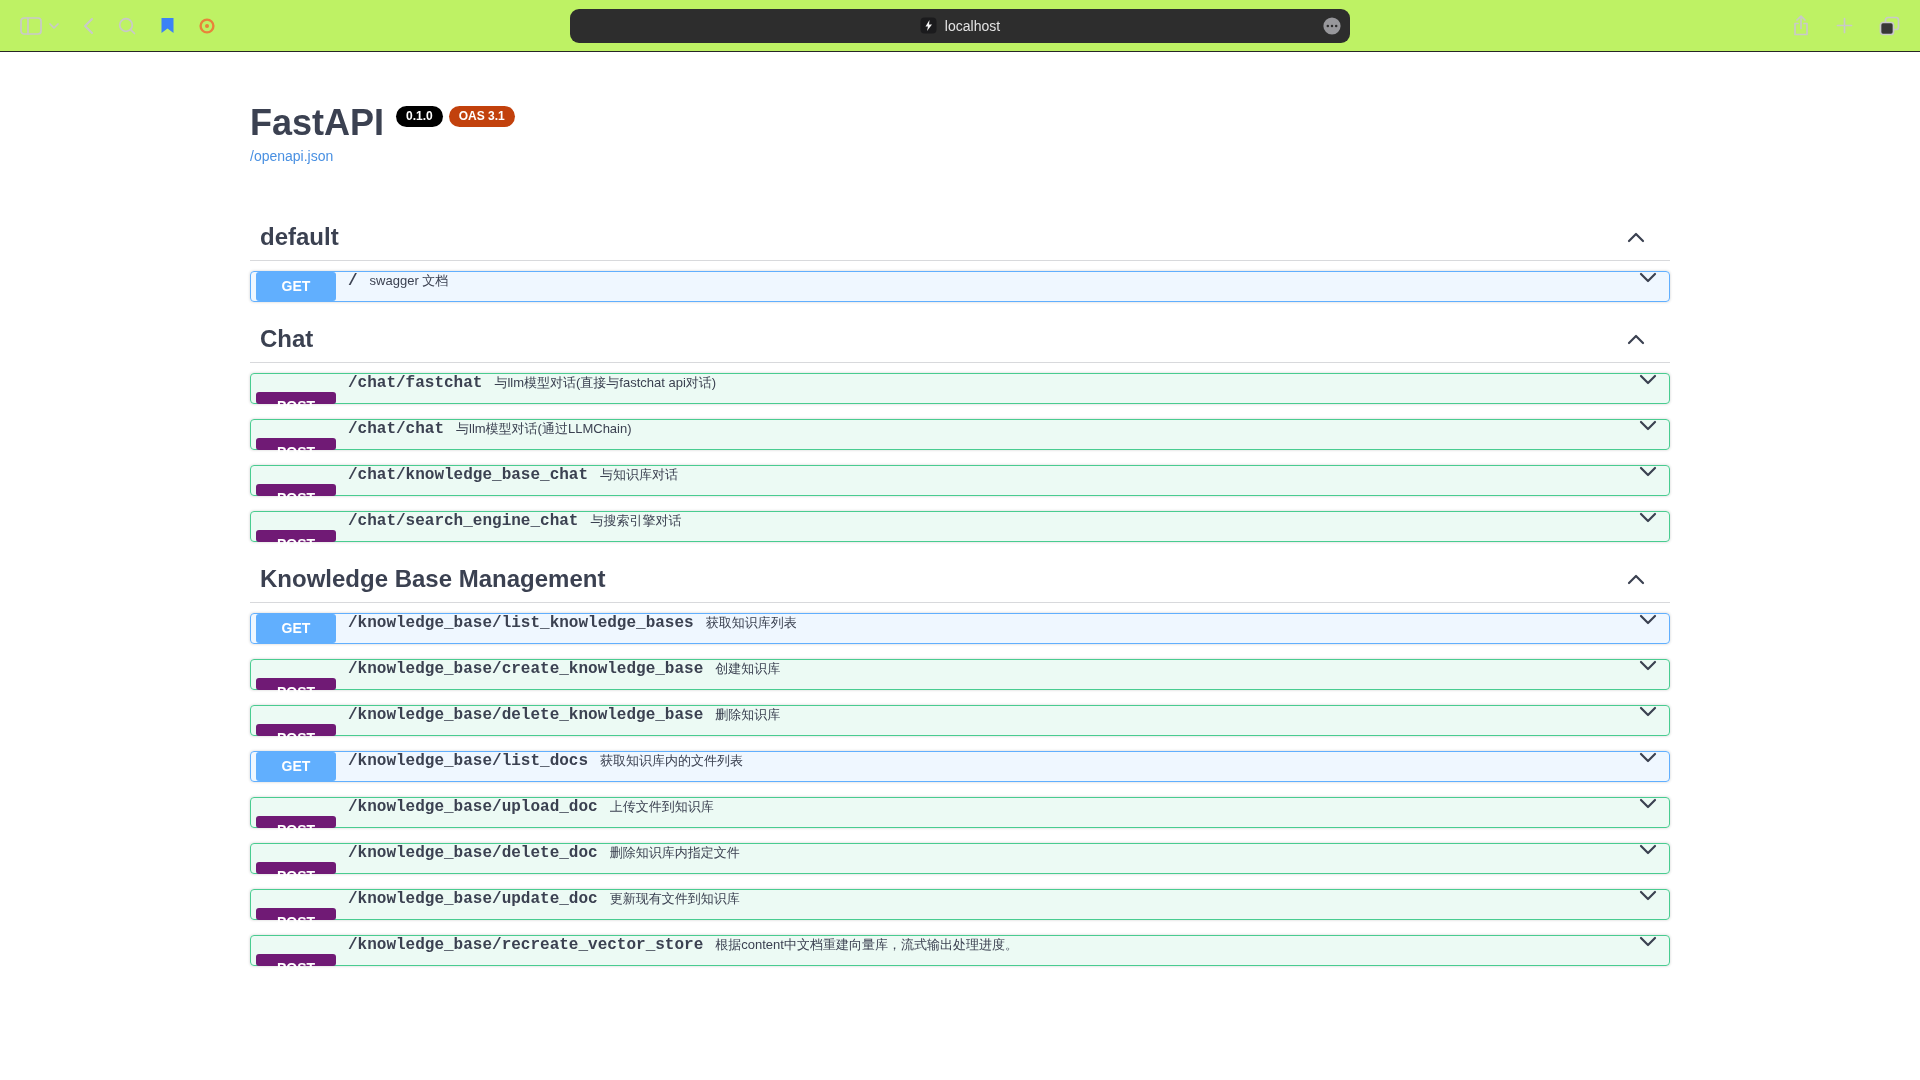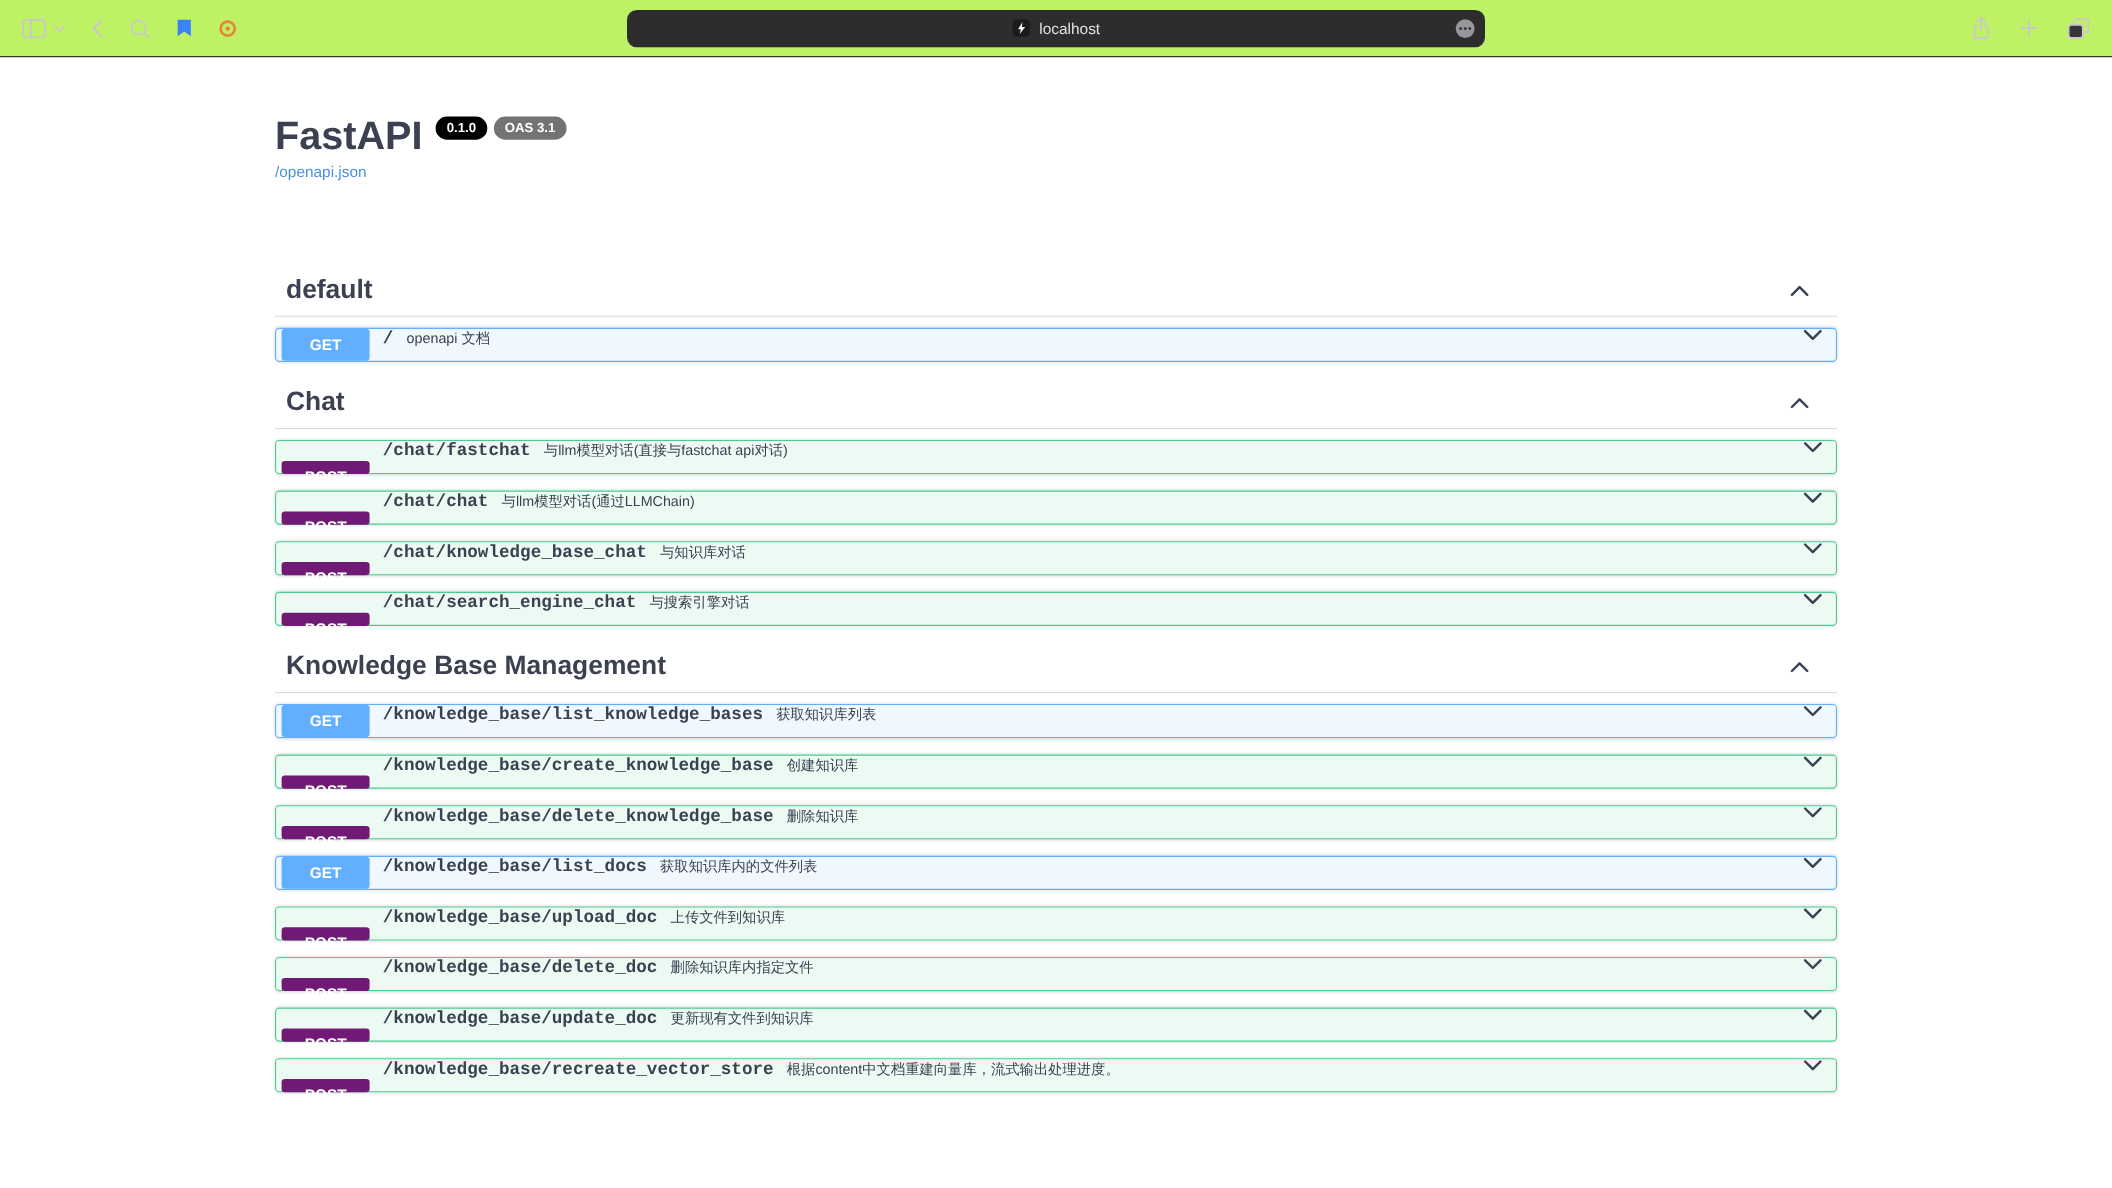--- a/index.html
+++ b/index.html
@@ -24,27 +24,27 @@
     width:780px; height:34px; background:#2d2d2d; border-radius:9px;
     display:flex; align-items:center; justify-content:center; gap:8px;
     color:#e3e3e3; font-size:14px;
   }
   .addr .page-menu { position:absolute; right:8px; top:50%; transform:translateY(-50%); }
 
   
   .page { width:100%; height:1028px; background:#fff; overflow:hidden; }
   .wrapper { max-width:1460px; margin:0 auto; padding:0 20px; }
 
-  .info { margin:49px 0 76px; }
+  .info { margin:49px 0 50px; }
   .title-row { display:flex; align-items:flex-start; }
   .api-title { font-size:36px; font-weight:700; color:#3b4151; line-height:1.2; }
   .badges { display:flex; gap:6px; margin:5px 0 0 12px; }
   .pill { color:#fff; font-size:12px; font-weight:700; padding:3px 10px; border-radius:13px; line-height:1.25; }
   .pill-version { background:#000000; }
-  .pill-oas { background:#737373; }
+  .pill-oas { background:#c2410c; }
   .spec-link { display:inline-block; margin-top:4px; color:#4990e2; font-size:14px; text-decoration:none; cursor:pointer; }
 
   .opblock-tag {
     display:flex; align-items:center; font-size:24px; font-weight:700; color:#3b4151;
     line-height:1.2; padding:8px 25px 8px 10px; margin-bottom:10px;
     border-bottom:1px solid rgba(59,65,81,.2); cursor:pointer;
   }
   .opblock-tag .chev { margin-left:auto; }
   .chev svg { display:block; stroke:#3b4151; stroke-width:2.2; fill:none; stroke-linecap:round; stroke-linejoin:round; }
 
@@ -168,21 +168,21 @@
       <span class="chev">
         <svg width="18" height="11" viewBox="0 0 18 11">
           <path d="M2 9l7-7 7 7"></path>
         </svg>
       </span>
     </h3>
     <div>
   <div class="opblock op-get">
     <span class="method-badge">GET</span>
     <span class="op-path">/</span>
-    <span class="op-summary">openapi 文档</span>
+    <span class="op-summary">swagger 文档</span>
     <span class="chev">
       <svg width="18" height="11" viewBox="0 0 18 11">
         <path d="M2 2l7 7 7-7"></path>
       </svg>
     </span>
   </div>
 </div>
   </section>
 
   <section>

